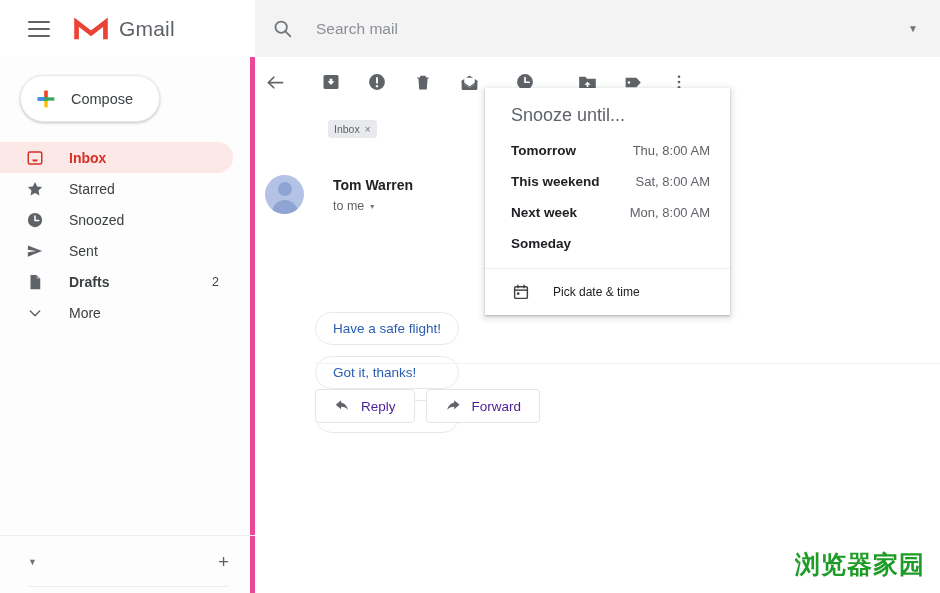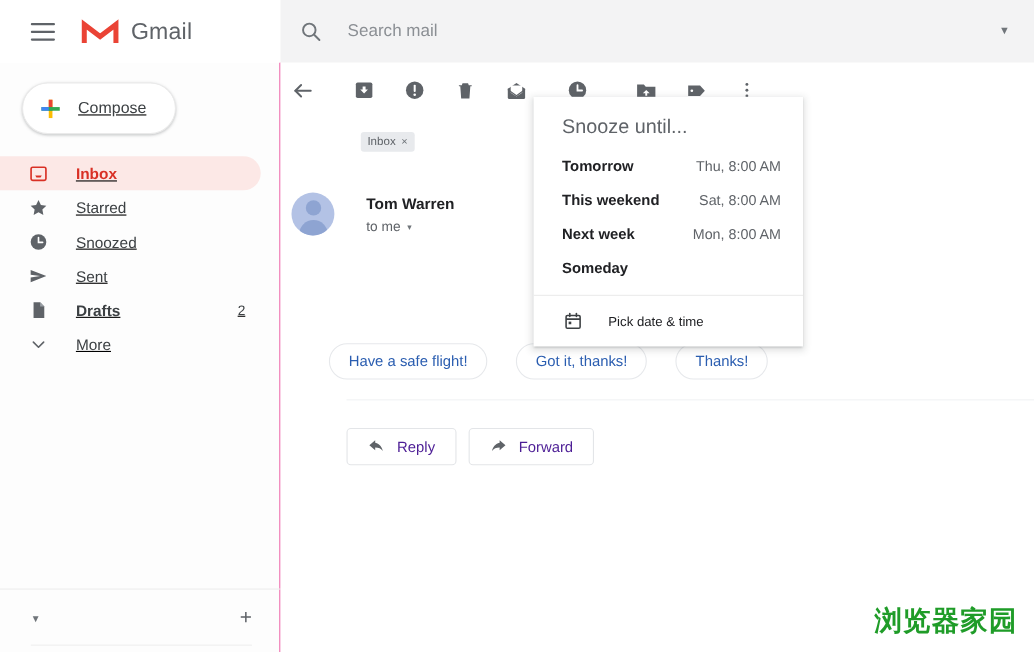--- a/index.html
+++ b/index.html
@@ -31,21 +31,21 @@
   .search-icon { margin-left: 17px; width: 21px; height: 21px; color: #70757a; }
   .search-input {
     margin-left: 23px; flex: 1; border: none; outline: none; background: transparent;
     font-family: "Liberation Sans", sans-serif; font-size: 15.5px; color: #5f6368;
   }
   .search-input::placeholder { color: #8b8f94; }
   .search-caret { margin-right: 22px; color: #70757a; font-size: 10px; }
 
   
   .sidebar { position: absolute; left: 0; top: 57px; width: 255px; height: 536px;
-    background: #fdfdfd; border-right: 1px solid #ec4899; text-decoration: underline; }
+    background: #fdfdfd; border-right: 5px solid #ec4899; }
   .compose {
     margin: 18px 0 0 20px; width: 140px; height: 47px; border-radius: 24px;
     background: #ffffff; border: 1px solid #eaeaea;
     box-shadow: 0 1px 3px rgba(60,64,67,.22), 0 1px 2px rgba(60,64,67,.10);
     display: flex; align-items: center; cursor: pointer;
   }
   .compose-plus { margin-left: 15px; width: 20px; height: 20px; }
   .compose-label { margin-left: 15px; font-size: 14.5px; color: #3c4043; }
 
   .nav { margin-top: 20px; }
@@ -95,21 +95,21 @@
     width: 14px; height: 14px; border-radius: 50%; background: #8ea4d2; }
   .avatar .body { position: absolute; left: 50%; bottom: -4px; transform: translateX(-50%);
     width: 26px; height: 18px; border-radius: 13px 13px 0 0; background: #8ea4d2; }
   .sender-meta { margin-left: 29px; padding-top: 2px; }
   .sender-name { font-size: 14px; font-weight: bold; color: #202124; }
   .sender-to { margin-top: 6px; font-size: 12.5px; color: #5f6368; display: flex; align-items: center; }
   .sender-to .to-caret { margin-left: 6px; font-size: 8px; color: #70757a; }
 
   .body-divider { position: absolute; left: 60px; top: 306px; right: 0; height: 1px; background: #f1f2f4; }
 
-  .smart-replies { position: absolute; left: 44px; top: 255px; display: flex; gap: 26px; }
+  .smart-replies { position: absolute; left: 60px; top: 255px; display: flex; gap: 11px; flex-direction: column; }
   .chip-reply { height: 33px; padding: 0 17px; border: 1px solid #e6e8eb; border-radius: 17px;
     display: flex; align-items: center; font-size: 13.5px; color: #2a5db0;
     background: #fff; cursor: pointer; }
 
   .action-buttons { position: absolute; left: 60px; top: 332px; display: flex; gap: 11px; }
   .btn-action { height: 34px; padding: 0 18px; border: 1px solid #e3e5e8; border-radius: 4px;
     display: flex; align-items: center; font-size: 13.5px; color: #4c1d95;
     background: #fff; cursor: pointer; }
   .btn-action .ba-ico { width: 17px; height: 17px; margin-right: 10px; color: #5f6368;
     display: flex; align-items: center; justify-content: center; }

